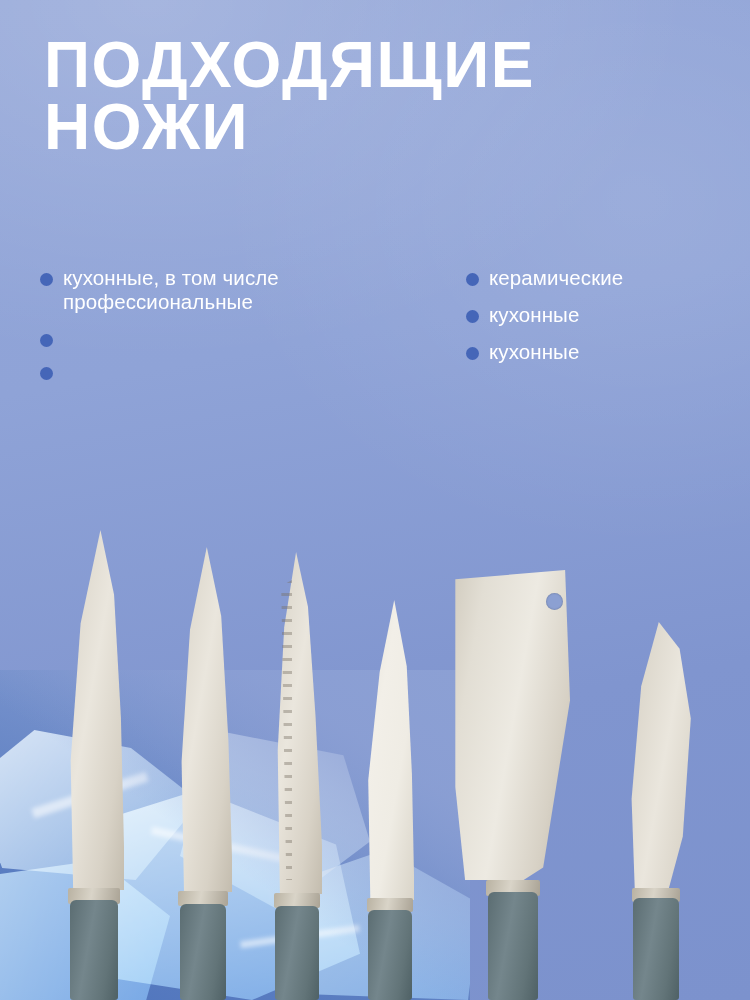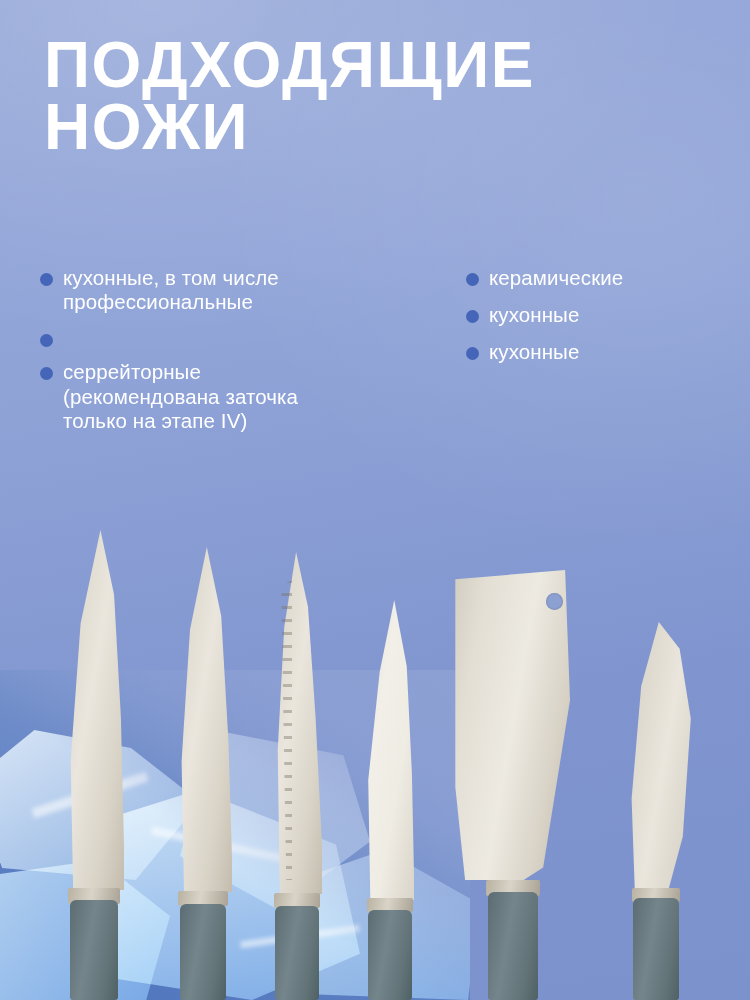--- a/index.html
+++ b/index.html
@@ -275,23 +275,20 @@
       <div class="bullet">
         <span class="dot"></span>
         <span class="bullet-text">кухонные, в том числе
 профессиональные</span>
       </div>
       <div class="bullet">
         <span class="dot"></span>
       </div>
       <div class="bullet">
         <span class="dot"></span>
-        <span class="bullet-text">серрейторные
-(рекомендована заточка
-только на этапе IV)</span>
       </div>
     </div>
 
     <div class="bullet-col col-right">
       <div class="bullet">
         <span class="dot"></span>
         <span class="bullet-text">керамические</span>
       </div>
       <div class="bullet">
         <span class="dot"></span>

